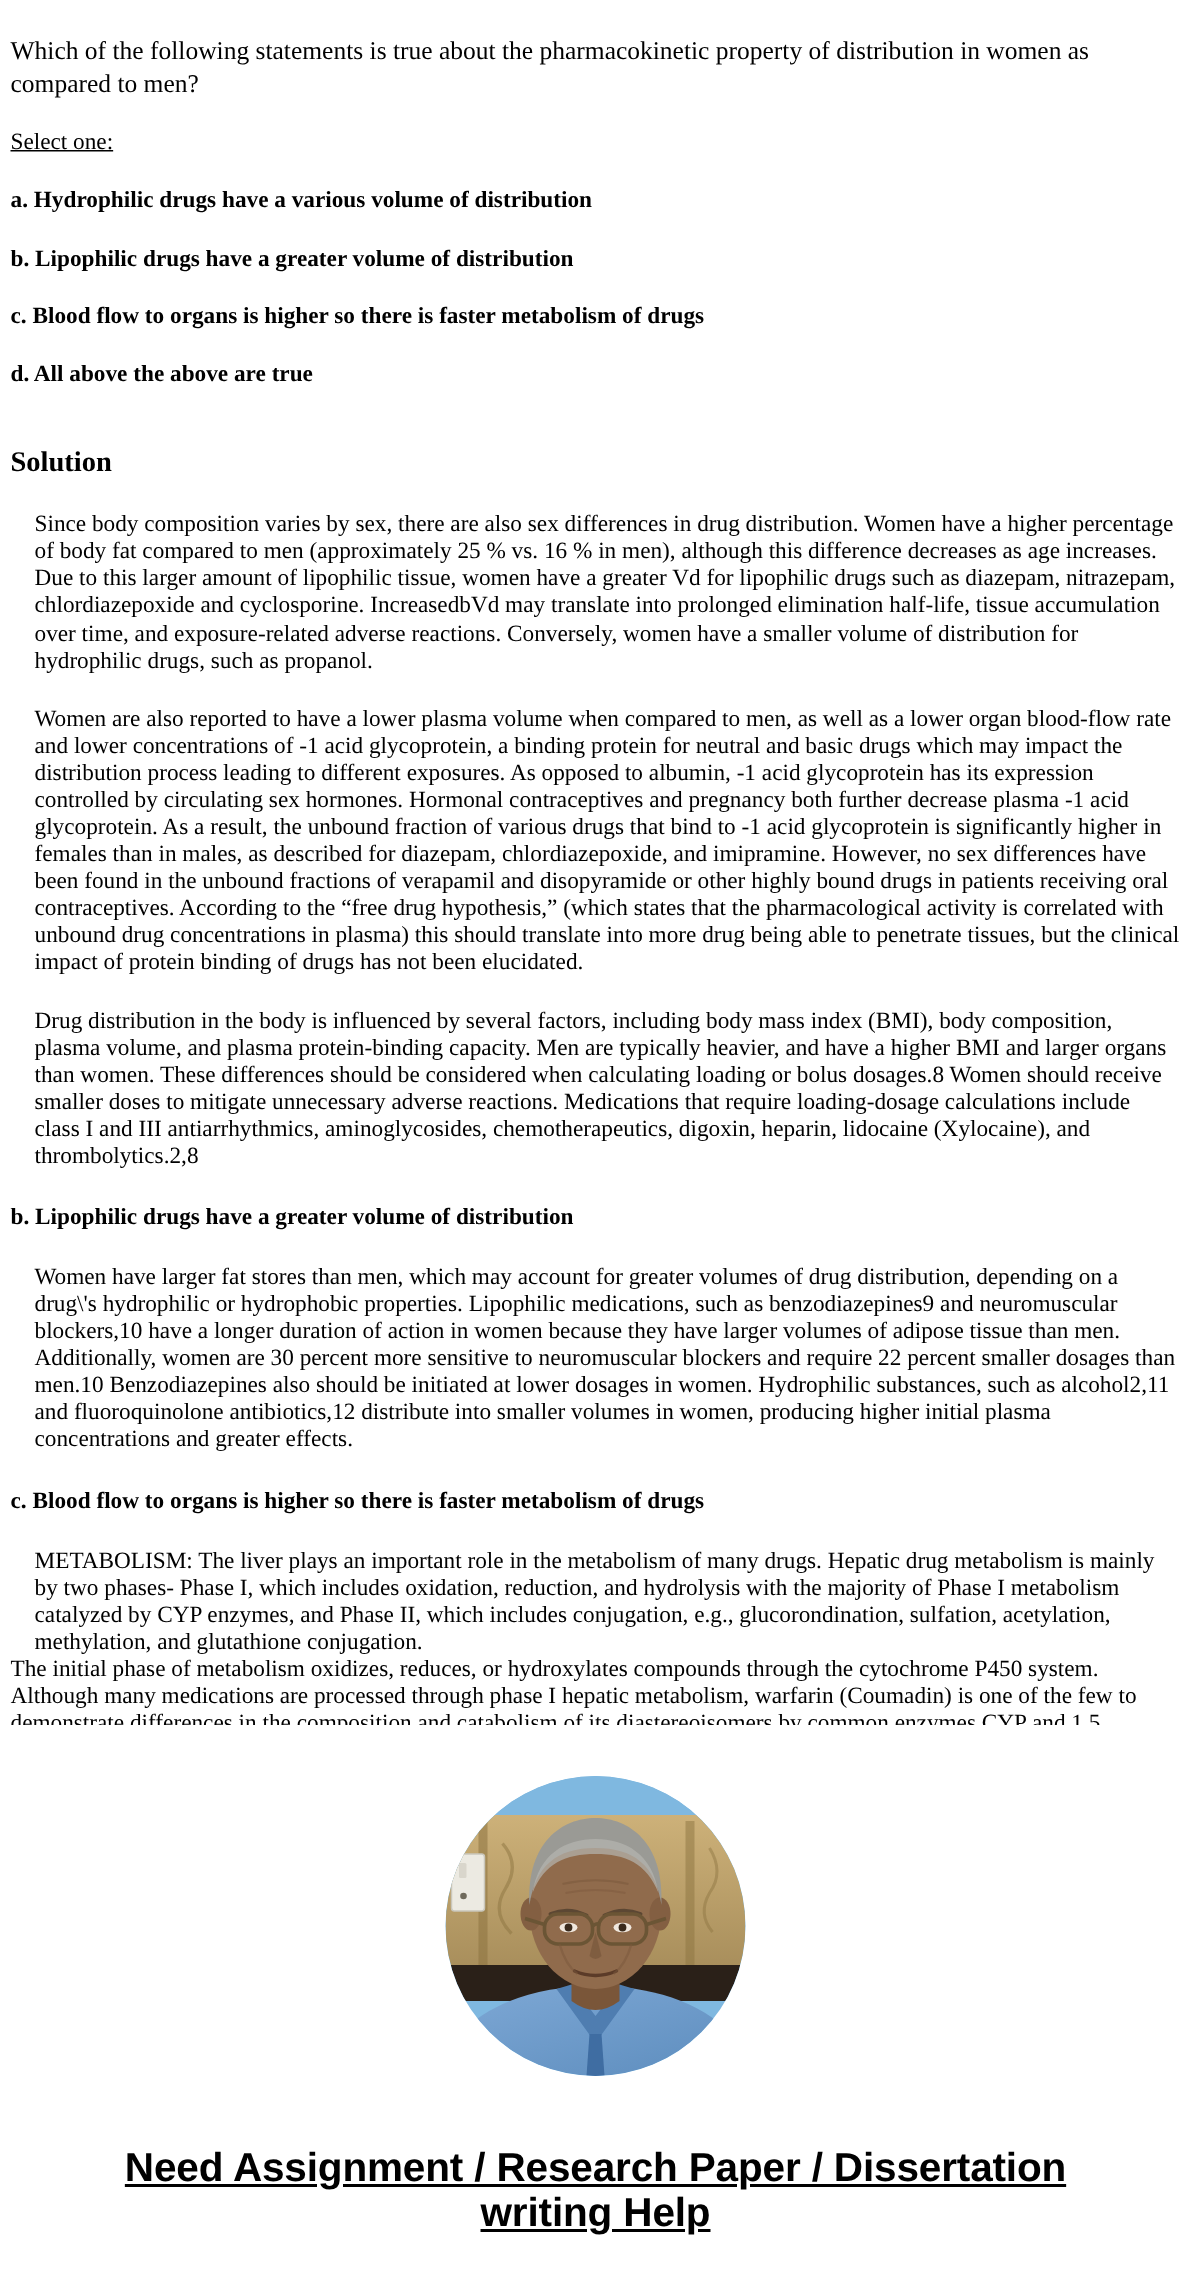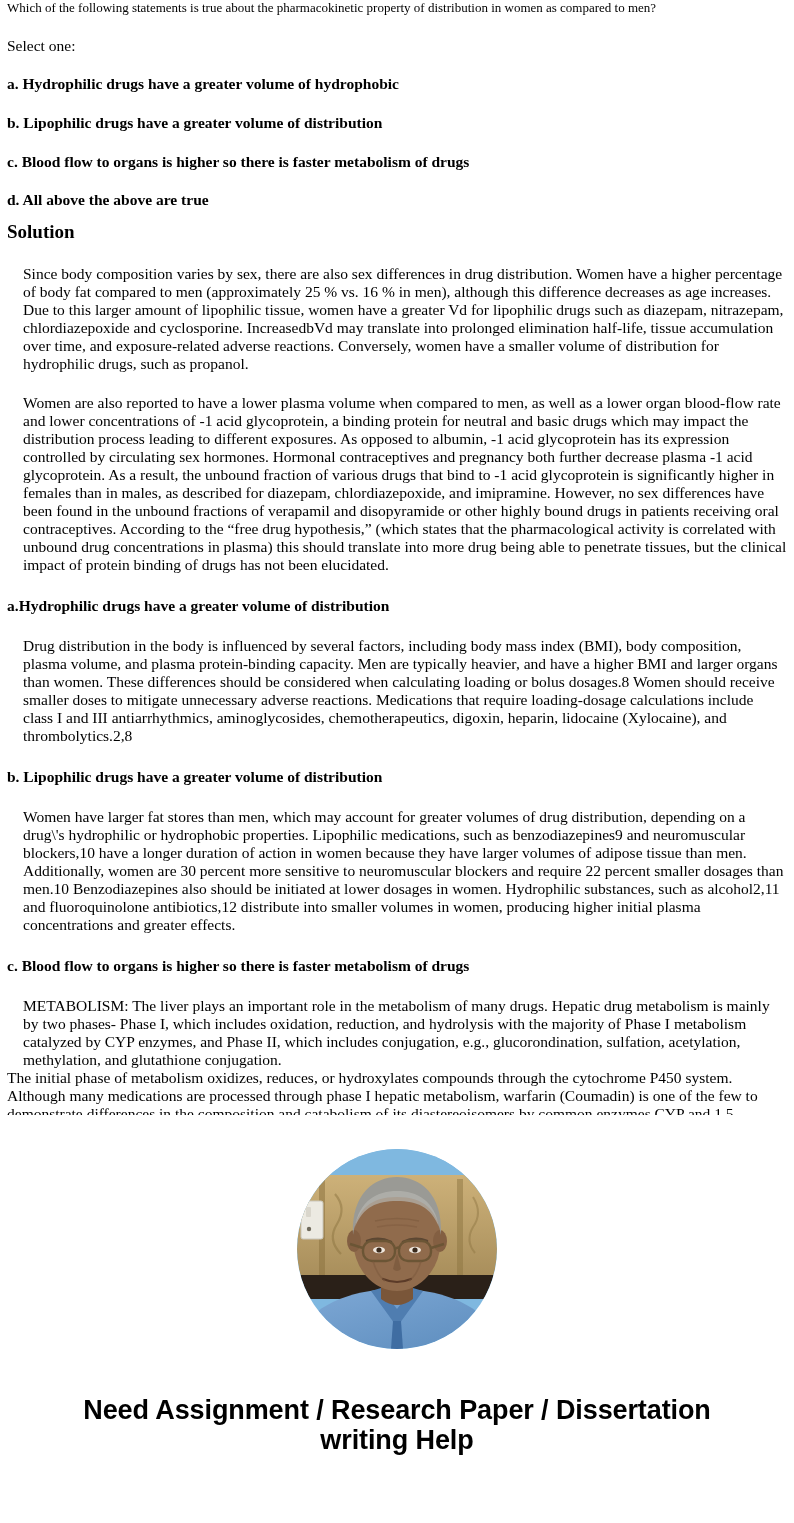--- a/index.html
+++ b/index.html
@@ -17,42 +17,43 @@
   .page {
     width: 794px;
     box-sizing: border-box;
     padding: 0 7px;
     position: relative;
     overflow: hidden;
   }
 
   
   .question {
-    font-size: 13px;
-    line-height: 1.27;
-    margin: 0 0 0 0;
+    font-size: 17px;
+    line-height: 1.27;
+    margin: 23px 0 0 0;
     text-align: left;
   }
   .select-one {
     font-size: 15.5px;
     line-height: 1.27;
     margin: 19px 0 0 0;
+    text-decoration: underline;
   }
   .option {
     font-size: 15.5px;
     line-height: 1.27;
     font-weight: bold;
     margin: 19px 0 0 0;
   }
 
   
   .solution-heading {
     font-size: 19px;
     font-weight: bold;
-    margin: 11px 0 0 0;
+    margin: 38px 0 0 0;
     line-height: 1.2;
   }
   .correct-answer {
     font-size: 15.5px;
     line-height: 1.27;
     margin: 21px 0 0 0;
   }
   .para {
     font-size: 15.5px;
     line-height: 1.165;
@@ -101,44 +102,44 @@
     text-align: center;
     font-family: "Liberation Sans", "DejaVu Sans", sans-serif;
     font-weight: bold;
     font-size: 27px;
     line-height: 1.12;
     letter-spacing: -0.1px;
     color: #000000;
   }
   .footer .line {
     display: block;
+    text-decoration: underline;
   }
 </style>
 </head>
 <body>
 
 <div class="page">
 
   <p class="question">Which of the following statements is true about the pharmacokinetic property of distribution in women as compared to men?</p>
 
   <p class="select-one">Select one:</p>
 
-  <p class="option">a. Hydrophilic drugs have a greater volume of hydrophobic</p>
+  <p class="option">a. Hydrophilic drugs have a various volume of distribution</p>
   <p class="option">b. Lipophilic drugs have a greater volume of distribution</p>
   <p class="option">c. Blood flow to organs is higher so there is faster metabolism of drugs</p>
   <p class="option">d. All above the above are true</p>
 
   <h2 class="solution-heading">Solution</h2>
 
 
   <p class="para">Since body composition varies by sex, there are also sex differences in drug distribution. Women have a higher percentage of body fat compared to men (approximately 25 % vs. 16 % in men), although this difference decreases as age increases. Due to this larger amount of lipophilic tissue, women have a greater Vd for lipophilic drugs such as diazepam, nitrazepam, chlordiazepoxide and cyclosporine. IncreasedbVd may translate into prolonged elimination half-life, tissue accumulation over time, and exposure-related adverse reactions. Conversely, women have a smaller volume of distribution for hydrophilic drugs, such as propanol.</p>
 
   <p class="para">Women are also reported to have a lower plasma volume when compared to men, as well as a lower organ blood-flow rate and lower concentrations of -1 acid glycoprotein, a binding protein for neutral and basic drugs which may impact the distribution process leading to different exposures. As opposed to albumin, -1 acid glycoprotein has its expression controlled by circulating sex hormones. Hormonal contraceptives and pregnancy both further decrease plasma -1 acid glycoprotein. As a result, the unbound fraction of various drugs that bind to -1 acid glycoprotein is significantly higher in females than in males, as described for diazepam, chlordiazepoxide, and imipramine. However, no sex differences have been found in the unbound fractions of verapamil and disopyramide or other highly bound drugs in patients receiving oral contraceptives. According to the “free drug hypothesis,” (which states that the pharmacological activity is correlated with unbound drug concentrations in plasma) this should translate into more drug being able to penetrate tissues, but the clinical impact of protein binding of drugs has not been elucidated.</p>
 
-  <p class="sub-heading">a.Hydrophilic drugs have a greater volume of distribution</p>
   <p class="para">Drug distribution in the body is influenced by several factors, including body mass index (BMI), body composition, plasma volume, and plasma protein-binding capacity. Men are typically heavier, and have a higher BMI and larger organs than women. These differences should be considered when calculating loading or bolus dosages.8 Women should receive smaller doses to mitigate unnecessary adverse reactions. Medications that require loading-dosage calculations include class I and III antiarrhythmics, aminoglycosides, chemotherapeutics, digoxin, heparin, lidocaine (Xylocaine), and thrombolytics.2,8</p>
 
   <p class="sub-heading">b. Lipophilic drugs have a greater volume of distribution</p>
   <p class="para">Women have larger fat stores than men, which may account for greater volumes of drug distribution, depending on a drug\'s hydrophilic or hydrophobic properties. Lipophilic medications, such as benzodiazepines9 and neuromuscular blockers,10 have a longer duration of action in women because they have larger volumes of adipose tissue than men. Additionally, women are 30 percent more sensitive to neuromuscular blockers and require 22 percent smaller dosages than men.10 Benzodiazepines also should be initiated at lower dosages in women. Hydrophilic substances, such as alcohol2,11 and fluoroquinolone antibiotics,12 distribute into smaller volumes in women, producing higher initial plasma concentrations and greater effects.</p>
 
   <p class="sub-heading">c. Blood flow to organs is higher so there is faster metabolism of drugs</p>
   <p class="para">METABOLISM: The liver plays an important role in the metabolism of many drugs. Hepatic drug metabolism is mainly by two phases- Phase I, which includes oxidation, reduction, and hydrolysis with the majority of Phase I metabolism catalyzed by CYP enzymes, and Phase II, which includes conjugation, e.g., glucorondination, sulfation, acetylation, methylation, and glutathione conjugation.</p>
 
   <div class="clipped-block">
     <p class="para">The initial phase of metabolism oxidizes, reduces, or hydroxylates compounds through the cytochrome P450 system. Although many medications are processed through phase I hepatic metabolism, warfarin (Coumadin) is one of the few to demonstrate differences in the composition and catabolism of its diastereoisomers by common enzymes CYP and 1,5</p>

